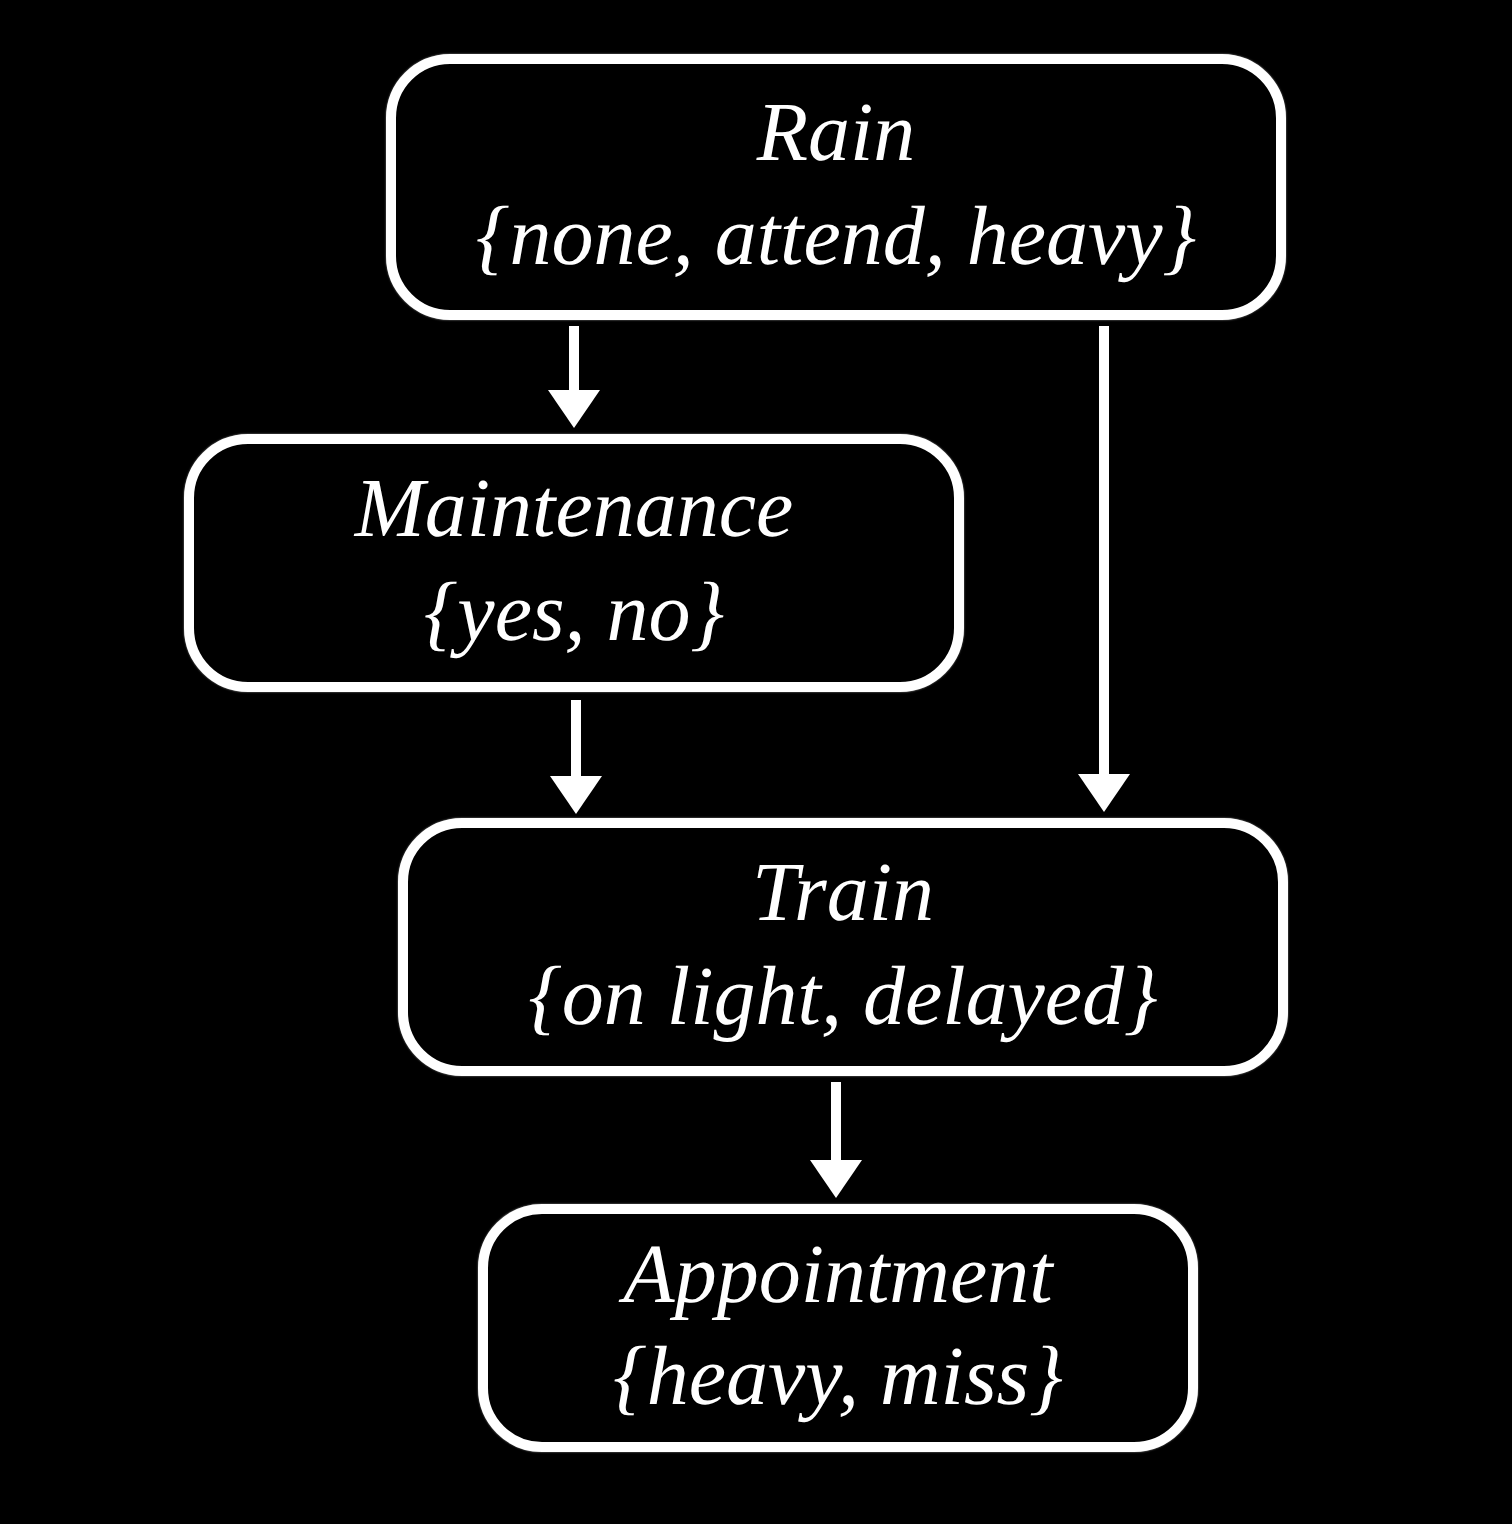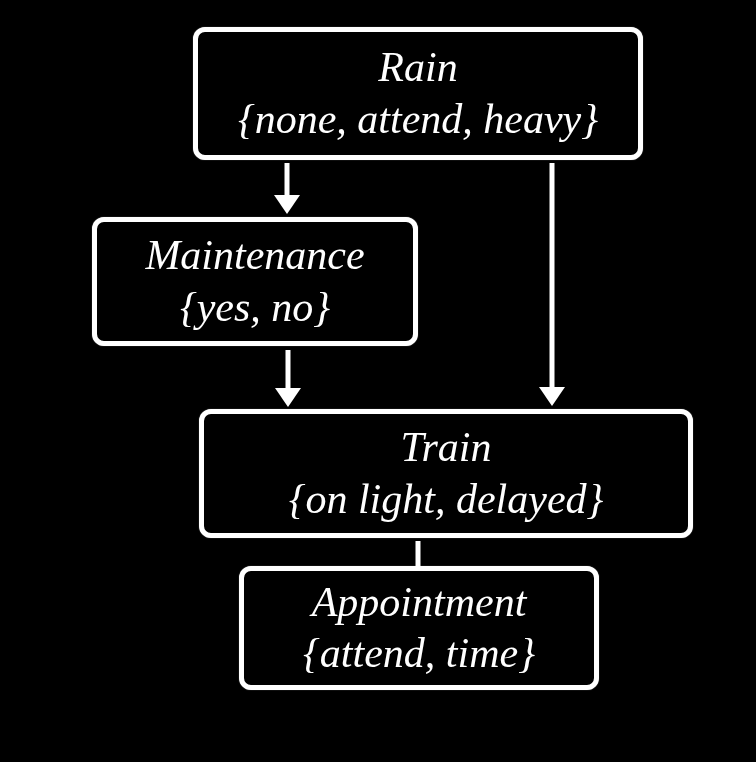--- a/index.html
+++ b/index.html
@@ -12,41 +12,41 @@
     width: 756px;
     height: 762px;
     background: #000000;
     overflow: hidden;
     font-family: "Liberation Serif", "DejaVu Serif", serif;
   }
   .node {
     position: absolute;
     box-sizing: border-box;
     border: 5px solid #ffffff;
-    border-radius: 12px;
+    border-radius: 32px;
     background: #000000;
     color: #ffffff;
     display: flex;
     flex-direction: column;
     align-items: center;
     justify-content: center;
     text-align: center;
     font-style: italic;
     font-size: 42px;
     line-height: 1.22;
     box-shadow: 0 0 1px rgba(255,255,255,0.6);
   }
   .node .node-label,
   .node .node-domain {
     white-space: nowrap;
   }
   #node-rain        { left: 193px; top: 27px;  width: 450px; height: 133px; }
-  #node-maintenance { left: 92px;  top: 217px; width: 326px; height: 129px; }
-  #node-train       { left: 199px; top: 409px; width: 494px; height: 129px; }
-  #node-appointment { left: 239px; top: 566px; width: 360px; height: 124px; }
+  #node-maintenance { left: 92px;  top: 217px; width: 390px; height: 129px; }
+  #node-train       { left: 199px; top: 409px; width: 445px; height: 129px; }
+  #node-appointment { left: 239px; top: 602px; width: 360px; height: 124px; }
   .edges-layer {
     position: absolute;
     left: 0;
     top: 0;
     width: 756px;
     height: 762px;
     pointer-events: none;
   }
   .edge-line {
     stroke: #ffffff;
@@ -92,16 +92,16 @@
     <div class="node-domain">{yes, no}</div>
   </div>
 
   <div class="node" id="node-train">
     <div class="node-label">Train</div>
     <div class="node-domain">{on light, delayed}</div>
   </div>
 
   <div class="node" id="node-appointment">
     <div class="node-label">Appointment</div>
-    <div class="node-domain">{attend, time}</div>
+    <div class="node-domain">{heavy, miss}</div>
   </div>
 
 </div>
 
 </body></html>

